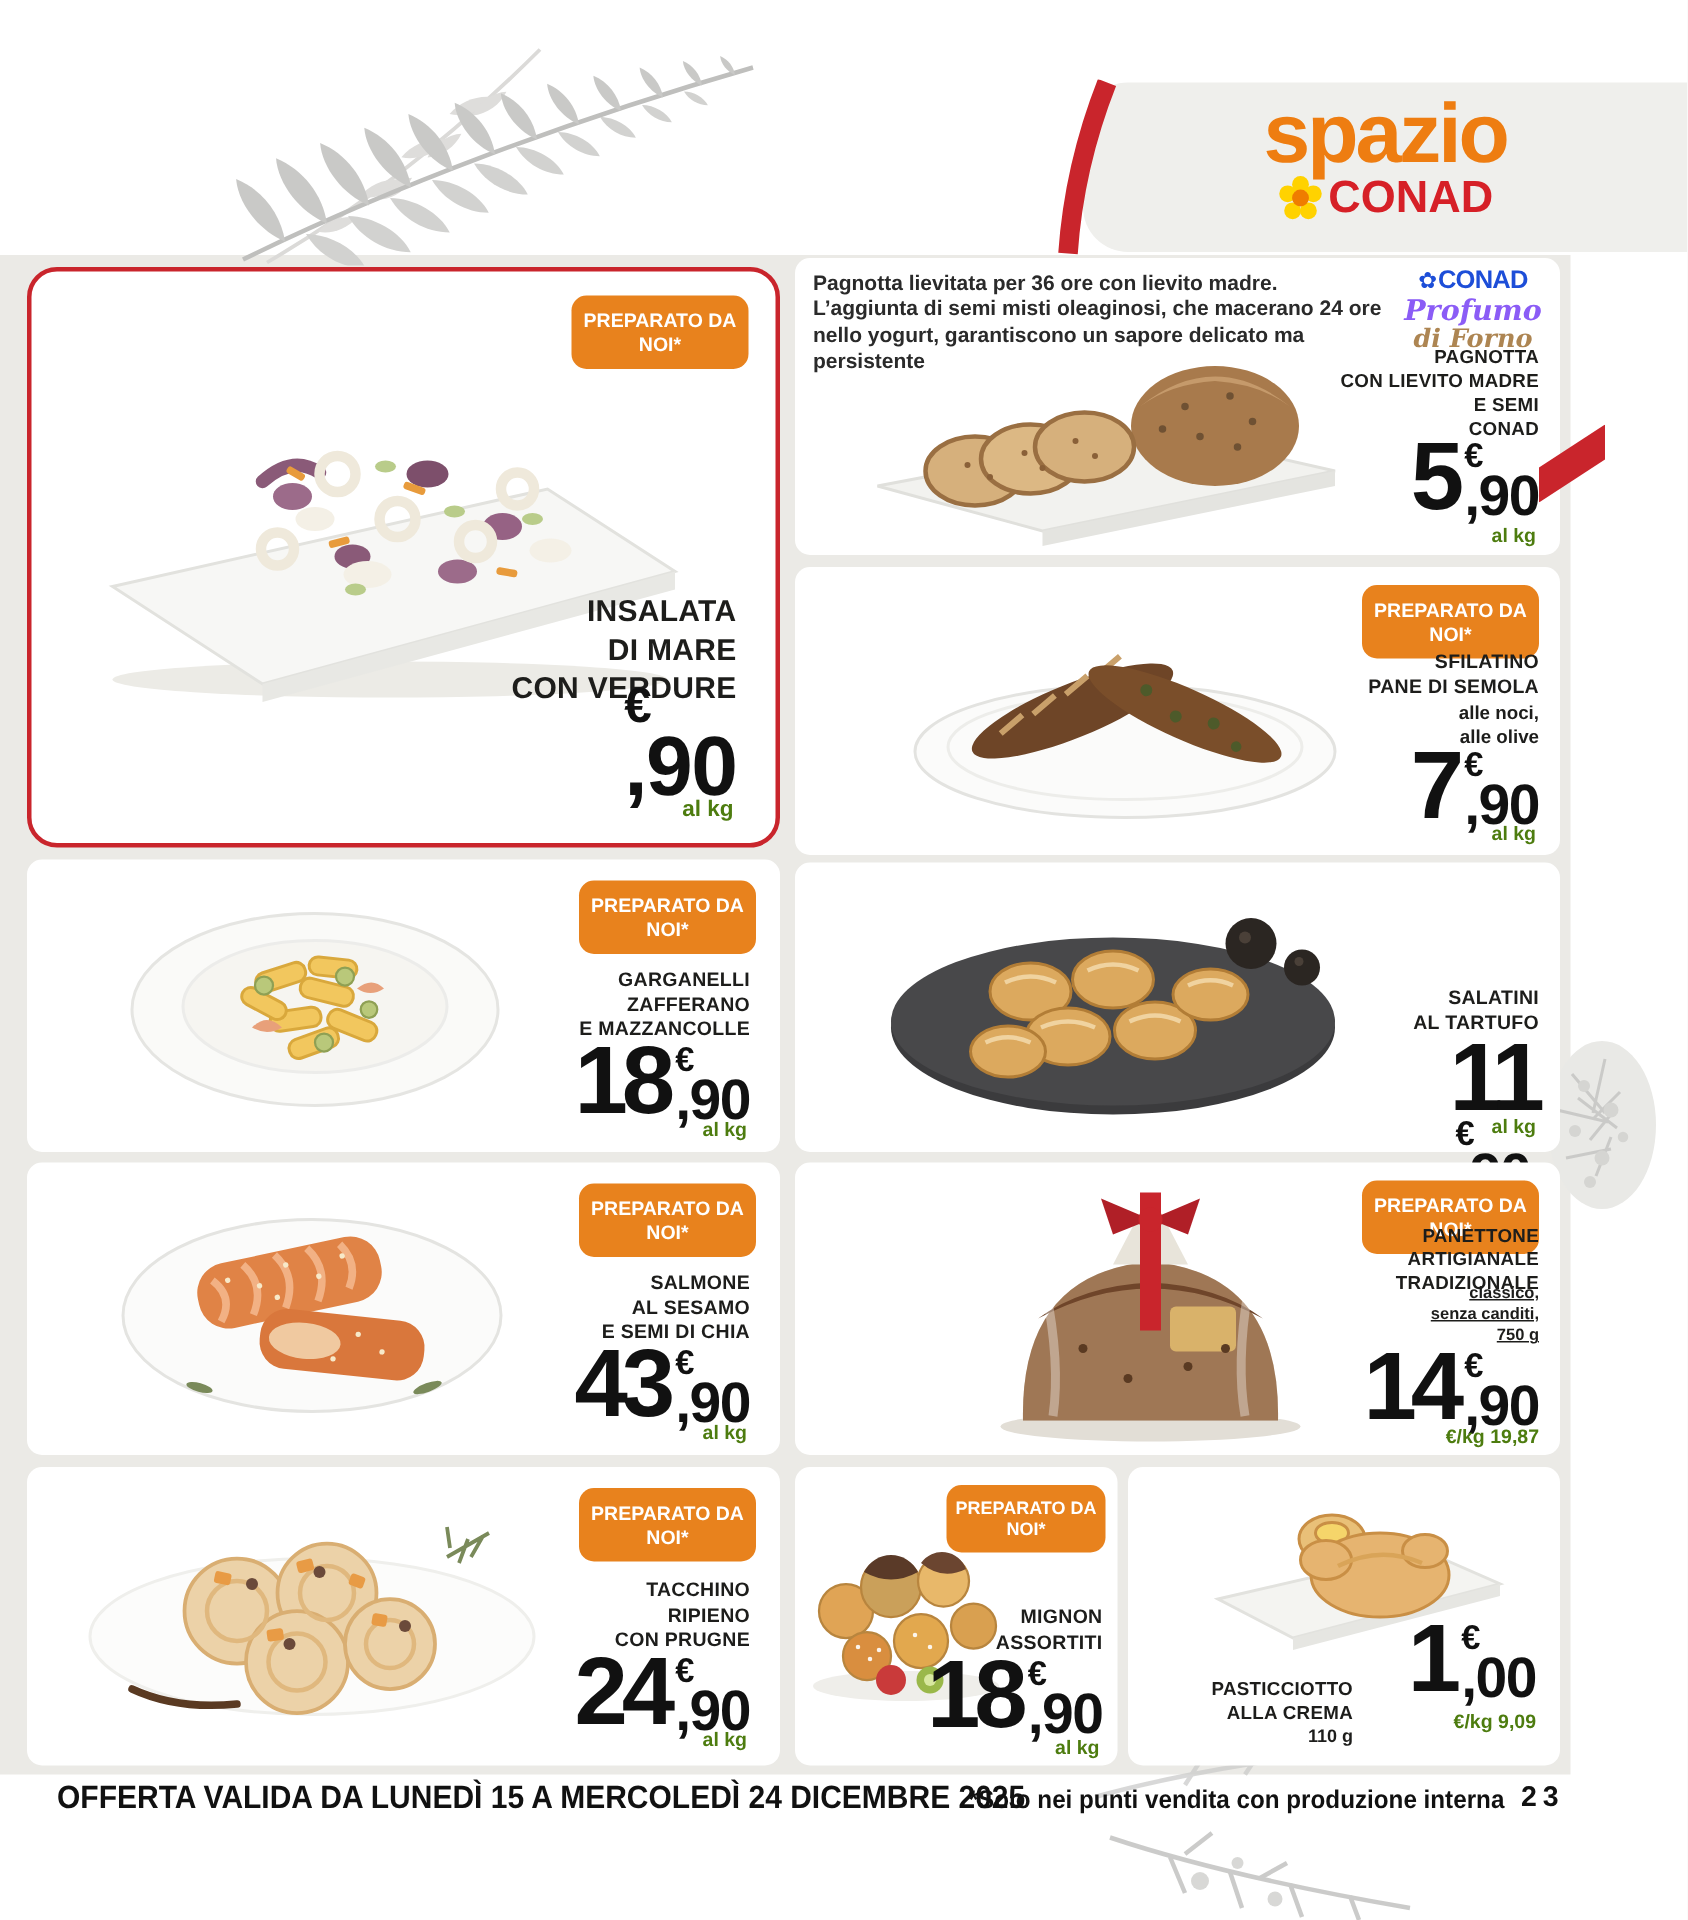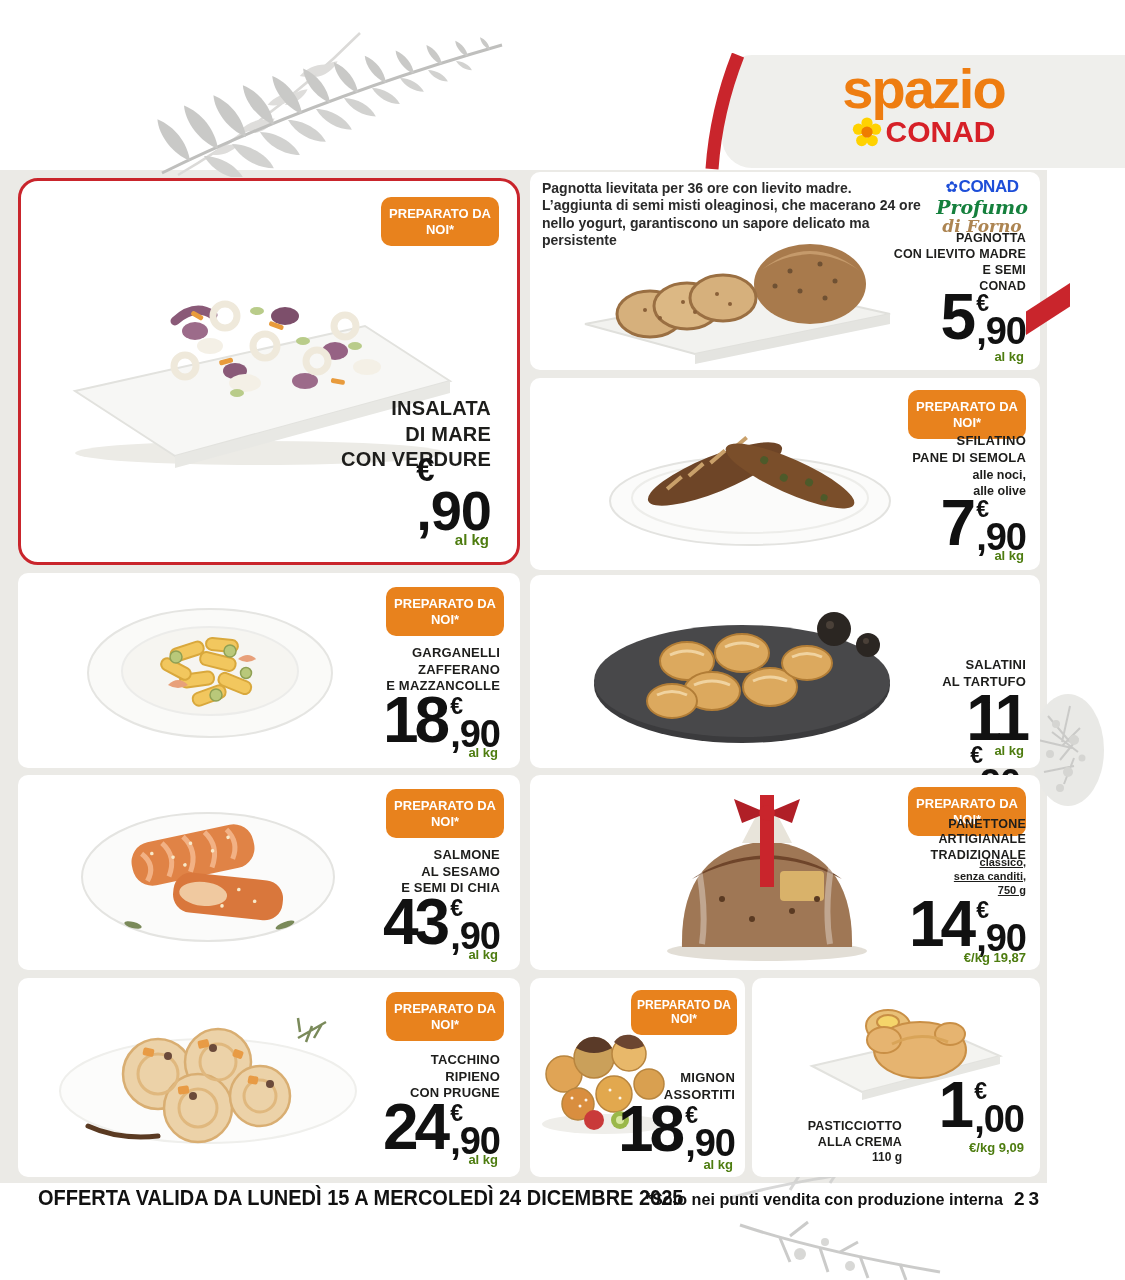--- a/index.html
+++ b/index.html
@@ -34,21 +34,21 @@
   .hdr-panel{position:absolute;left:722px;top:55px;width:403px;height:113px;background:#efefec;
              border-radius:30px 0 0 30px;z-index:1;}
   .hdr-logo{position:absolute;left:0;top:0;width:100%;text-align:center;}
   .brand-top{font-weight:bold;font-size:56px;line-height:1;letter-spacing:-2px;color:#ee7d11;margin-top:6px;}
   .brand-row{display:flex;justify-content:center;align-items:center;margin-top:-2px;}
   .brand-bottom{font-weight:bold;font-size:30px;letter-spacing:0;color:#d62027;margin-left:4px;}
   .pforno{position:absolute;right:8px;top:6px;width:100px;text-align:center;}
   .pf-brand{color:#1d4ed8;font-weight:bold;font-size:17px;letter-spacing:-.5px;line-height:1;}
   .pf-flower{font-size:15px;margin-right:1px;}
   .pf-script{font-family:"DejaVu Serif","Liberation Serif",serif;font-style:italic;font-weight:bold;
-             color:#15803d;font-size:19px;line-height:1.05;margin-top:3px;}
+             color:#8b5cf6;font-size:19px;line-height:1.05;margin-top:3px;}
   .pf-script2{font-family:"DejaVu Serif","Liberation Serif",serif;font-style:italic;font-weight:bold;
               color:#ad8552;font-size:17px;line-height:1;}
   .ribbon{position:absolute;left:1026px;top:283px;width:44px;height:52px;background:#c9252c;z-index:3;
           -webkit-clip-path:polygon(0 55%,100% 0,100% 45%,0 100%);clip-path:polygon(0 55%,100% 0,100% 45%,0 100%);}
   .footer-validity{position:absolute;left:38px;top:1186px;font-size:21.5px;font-weight:bold;color:#111;
                    transform:scaleX(.93);transform-origin:left;white-space:nowrap;z-index:3;}
   .footer-note{position:absolute;right:122px;top:1190px;font-size:17px;font-weight:bold;color:#111;
                transform:scaleX(.95);transform-origin:right;white-space:nowrap;z-index:3;}
   .footer-page{position:absolute;left:1014px;top:1188px;font-size:19px;font-weight:bold;
                letter-spacing:4px;color:#111;z-index:3;}

